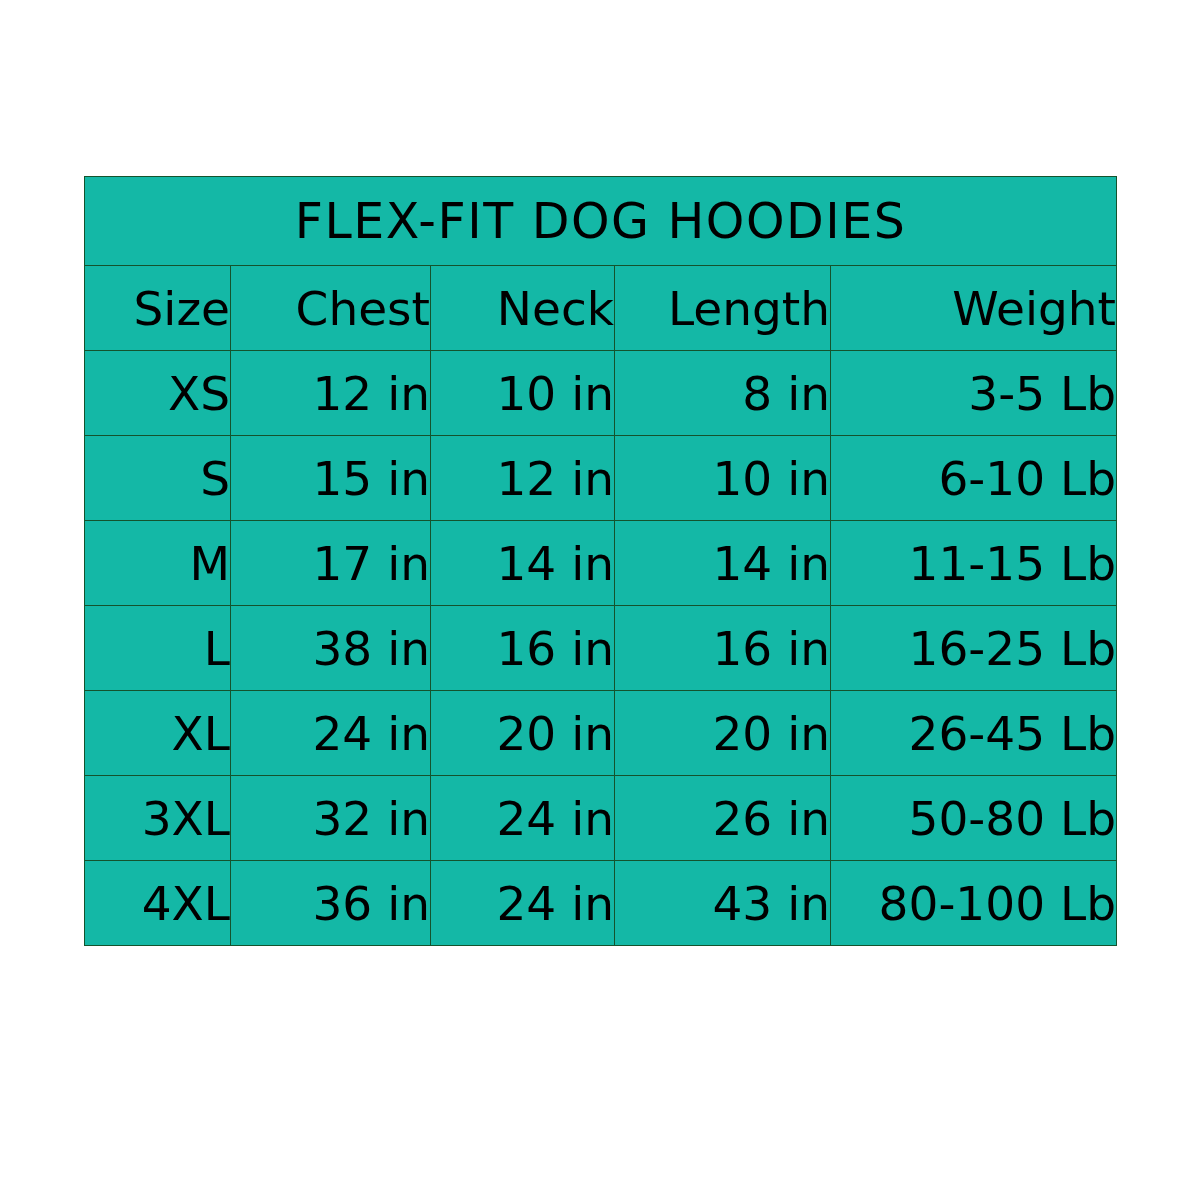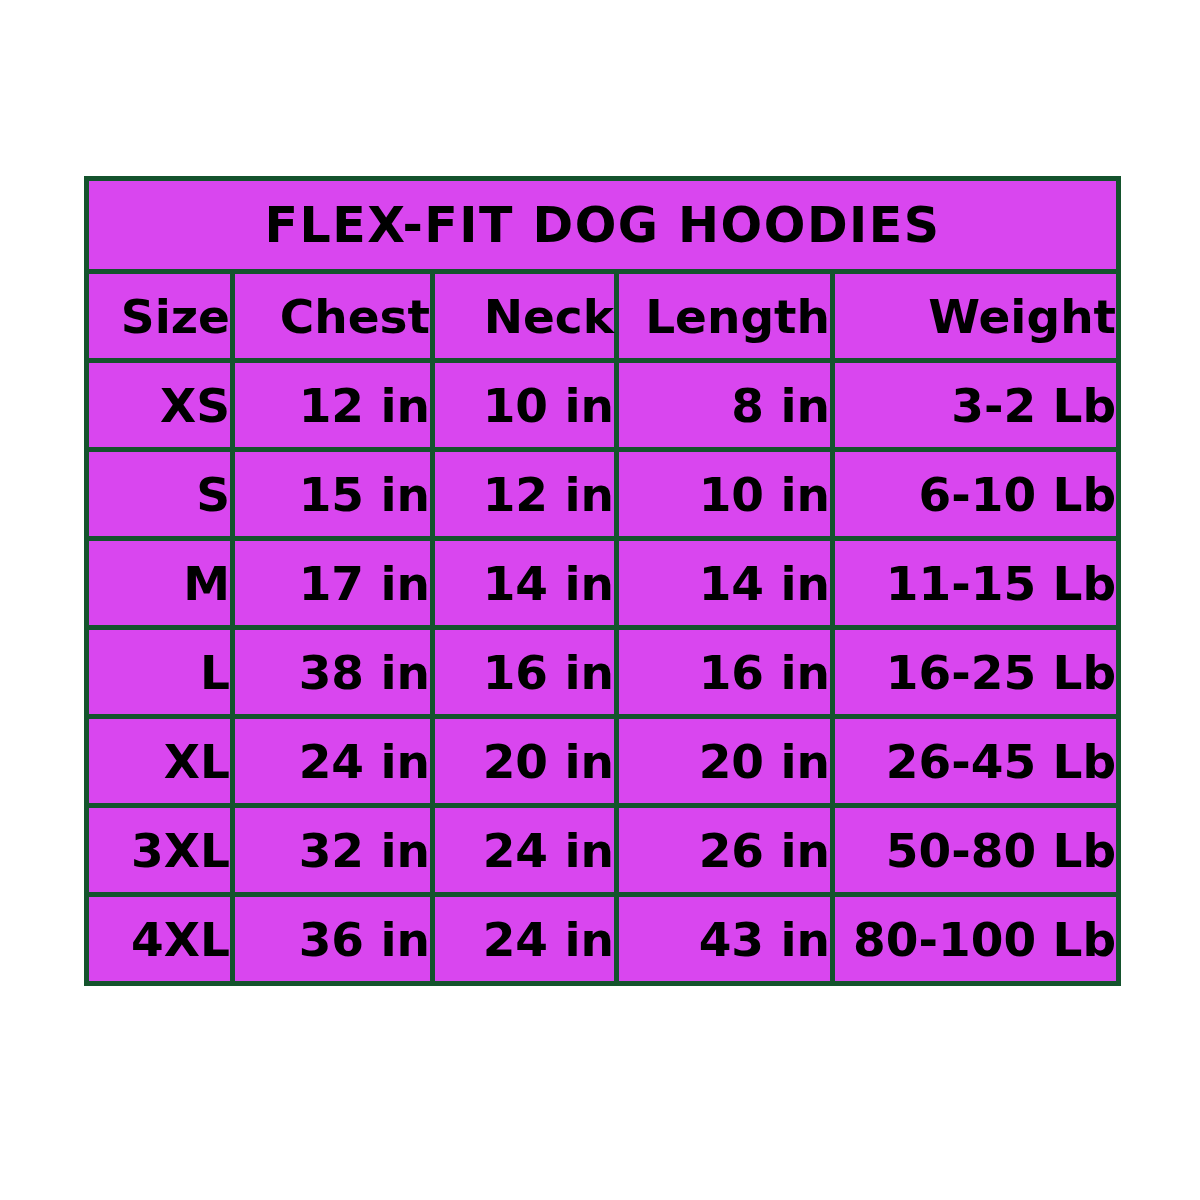--- a/index.html
+++ b/index.html
@@ -27,26 +27,26 @@
 
   table.size-chart {
     border-collapse: collapse;
     table-layout: fixed;
     width: 1032px;
     background: #ffffff;
   }
 
   table.size-chart td,
   table.size-chart th {
-    border: 5px solid #14532d;
+    border: 1px solid #14532d;
     color: #000000;
-    font-weight: 700;
+    font-weight: 400;
     padding: 0;
     vertical-align: middle;
-    background: #d946ef;
+    background: #14b8a6;
   }
 
   .title-cell {
     height: 88px;
     text-align: center;
     font-size: 49px;
     letter-spacing: 1.5px;
     line-height: 1;
     padding-bottom: 4px;
   }
@@ -92,21 +92,21 @@
           <td class="head-cell">Neck</td>
           <td class="head-cell">Length</td>
           <td class="head-cell">Weight</td>
         </tr>
 
         <tr>
           <td class="body-cell">XS</td>
           <td class="body-cell">12 in</td>
           <td class="body-cell">10 in</td>
           <td class="body-cell">8 in</td>
-          <td class="body-cell">3-2 Lb</td>
+          <td class="body-cell">3-5 Lb</td>
         </tr>
         <tr>
           <td class="body-cell">S</td>
           <td class="body-cell">15 in</td>
           <td class="body-cell">12 in</td>
           <td class="body-cell">10 in</td>
           <td class="body-cell">6-10 Lb</td>
         </tr>
         <tr>
           <td class="body-cell">M</td>

